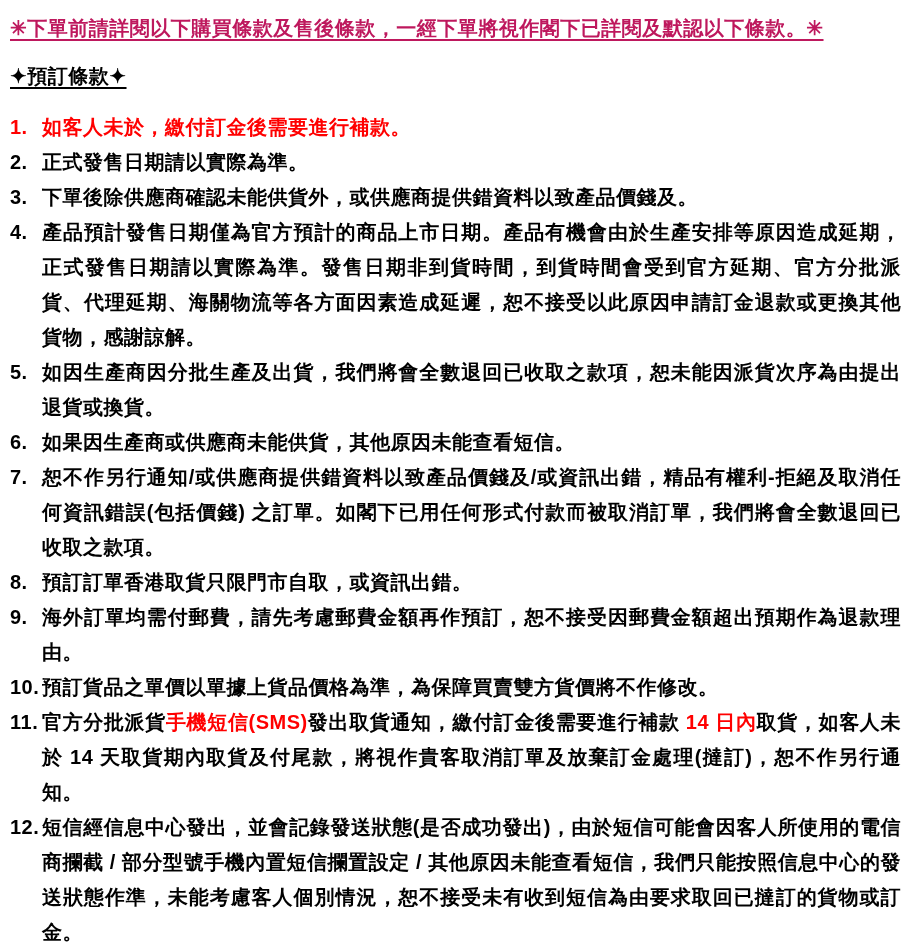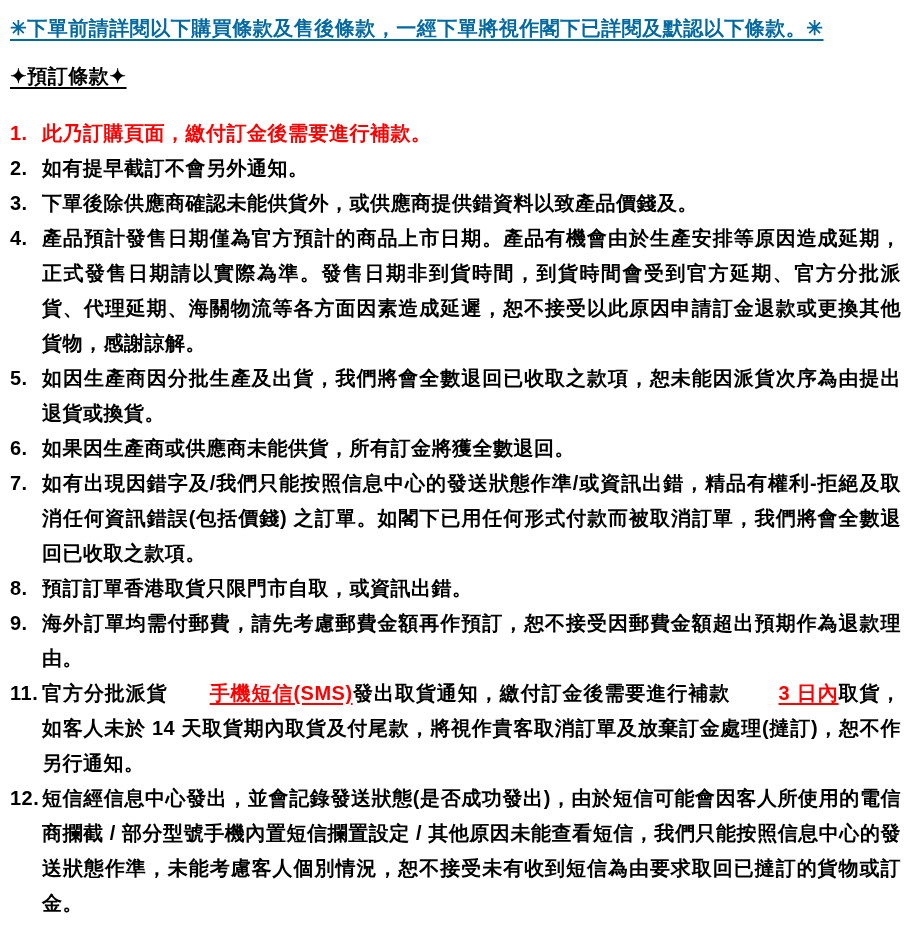--- a/index.html
+++ b/index.html
@@ -10,30 +10,30 @@
   body {
     width: 913px;
     min-height: 948px;
     box-sizing: border-box;
     padding: 12px 12px 10px 10px;
     font-family: "Liberation Sans", sans-serif;
     font-weight: 700;
     color: #000000;
   }
   .doc-header {
-    color: #0369a1;
+    color: #be185d;
     font-size: 20px;
     line-height: 1.45;
     text-decoration: underline;
     text-underline-offset: 4px;
     margin: 2px 0 20px 0;
     letter-spacing: 0.5px;
   }
   .section-title-wrap {
-    margin: 0 0 26px 0;
+    margin: 0 0 20px 0;
   }
   .section-title {
     font-size: 20px;
     text-decoration: underline;
     text-underline-offset: 4px;
     letter-spacing: 0.5px;
   }
   .terms-list {
     margin: 0;
     padding: 0;
@@ -52,87 +52,89 @@
   .term .body {
     flex: 1 1 auto;
     text-align: justify;
   }
   .term.red-item,
   .term.red-item .num {
     color: #ff0000;
   }
   .hl-red {
     color: #ff0000;
-    text-decoration: underline;
     text-underline-offset: 3px;
-    margin-left: 42px;
   }
 </style>
 </head>
 <body>
 
 <div class="doc-header">
   <span>✳下單前請詳閱以下購買條款及售後條款，一經下單將視作閣下已詳閱及默認以下條款。✳</span>
 </div>
 
 <div class="section-title-wrap">
   <span class="section-title">✦預訂條款✦</span>
 </div>
 
 <ol class="terms-list">
 
   <li class="term red-item">
     <span class="num">1.</span>
-    <span class="body">此乃訂購頁面，繳付訂金後需要進行補款。</span>
+    <span class="body">如客人未於，繳付訂金後需要進行補款。</span>
   </li>
 
   <li class="term">
     <span class="num">2.</span>
-    <span class="body">如有提早截訂不會另外通知。</span>
+    <span class="body">正式發售日期請以實際為準。</span>
   </li>
 
   <li class="term">
     <span class="num">3.</span>
     <span class="body">下單後除供應商確認未能供貨外，或供應商提供錯資料以致產品價錢及。</span>
   </li>
 
   <li class="term">
     <span class="num">4.</span>
     <span class="body">產品預計發售日期僅為官方預計的商品上市日期。產品有機會由於生產安排等原因造成延期，正式發售日期請以實際為準。發售日期非到貨時間，到貨時間會受到官方延期、官方分批派貨、代理延期、海關物流等各方面因素造成延遲，恕不接受以此原因申請訂金退款或更換其他貨物，感謝諒解。</span>
   </li>
 
   <li class="term">
     <span class="num">5.</span>
     <span class="body">如因生產商因分批生產及出貨，我們將會全數退回已收取之款項，恕未能因派貨次序為由提出退貨或換貨。</span>
   </li>
 
   <li class="term">
     <span class="num">6.</span>
-    <span class="body">如果因生產商或供應商未能供貨，所有訂金將獲全數退回。</span>
+    <span class="body">如果因生產商或供應商未能供貨，其他原因未能查看短信。</span>
   </li>
 
   <li class="term">
     <span class="num">7.</span>
-    <span class="body">如有出現因錯字及/我們只能按照信息中心的發送狀態作準/或資訊出錯，精品有權利-拒絕及取消任何資訊錯誤(包括價錢) 之訂單。如閣下已用任何形式付款而被取消訂單，我們將會全數退回已收取之款項。</span>
+    <span class="body">恕不作另行通知/或供應商提供錯資料以致產品價錢及/或資訊出錯，精品有權利-拒絕及取消任何資訊錯誤(包括價錢) 之訂單。如閣下已用任何形式付款而被取消訂單，我們將會全數退回已收取之款項。</span>
   </li>
 
   <li class="term">
     <span class="num">8.</span>
     <span class="body">預訂訂單香港取貨只限門市自取，或資訊出錯。</span>
   </li>
 
   <li class="term">
     <span class="num">9.</span>
     <span class="body">海外訂單均需付郵費，請先考慮郵費金額再作預訂，恕不接受因郵費金額超出預期作為退款理由。</span>
   </li>
 
+  <li class="term">
+    <span class="num">10.</span>
+    <span class="body">預訂貨品之單價以單據上貨品價格為準，為保障買賣雙方貨價將不作修改。</span>
+  </li>
 
   <li class="term">
     <span class="num">11.</span>
-    <span class="body"><span>官方分批派貨</span><span class="hl-red">手機短信(SMS)</span><span>發出取貨通知，繳付訂金後需要進行補款 </span><span class="hl-red">3 日內</span><span>取貨，如客人未於 14 天取貨期內取貨及付尾款，將視作貴客取消訂單及放棄訂金處理(撻訂)，恕不作另行通知。</span></span>
+    <span class="body"><span>官方分批派貨</span><span class="hl-red">手機短信(SMS)</span><span>發出取貨通知，繳付訂金後需要進行補款 </span><span class="hl-red">14 日內</span><span>取貨，如客人未於 14 天取貨期內取貨及付尾款，將視作貴客取消訂單及放棄訂金處理(撻訂)，恕不作另行通知。</span></span>
   </li>
 
   <li class="term">
     <span class="num">12.</span>
     <span class="body">短信經信息中心發出，並會記錄發送狀態(是否成功發出)，由於短信可能會因客人所使用的電信商攔截 / 部分型號手機內置短信攔置設定 / 其他原因未能查看短信，我們只能按照信息中心的發送狀態作準，未能考慮客人個別情況，恕不接受未有收到短信為由要求取回已撻訂的貨物或訂金。</span>
   </li>
 
 </ol>
 
 </body></html>

